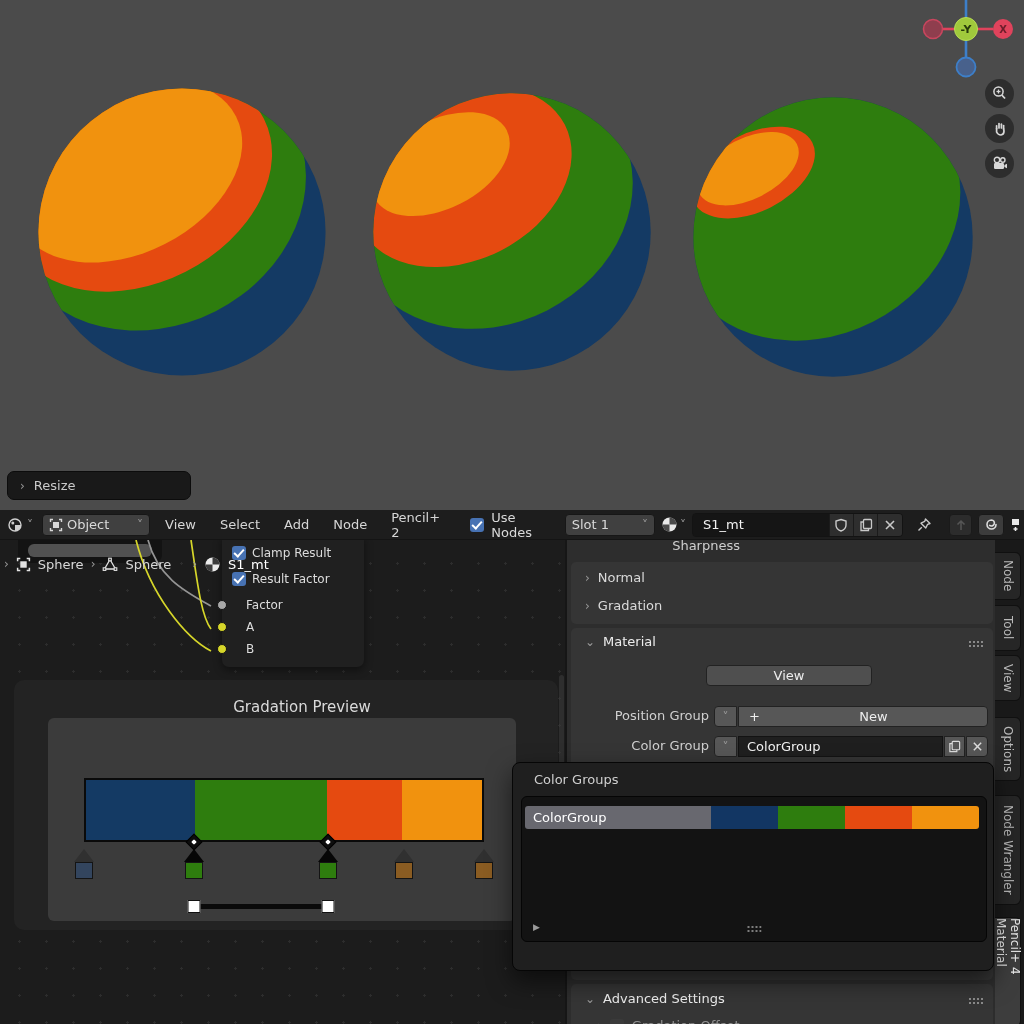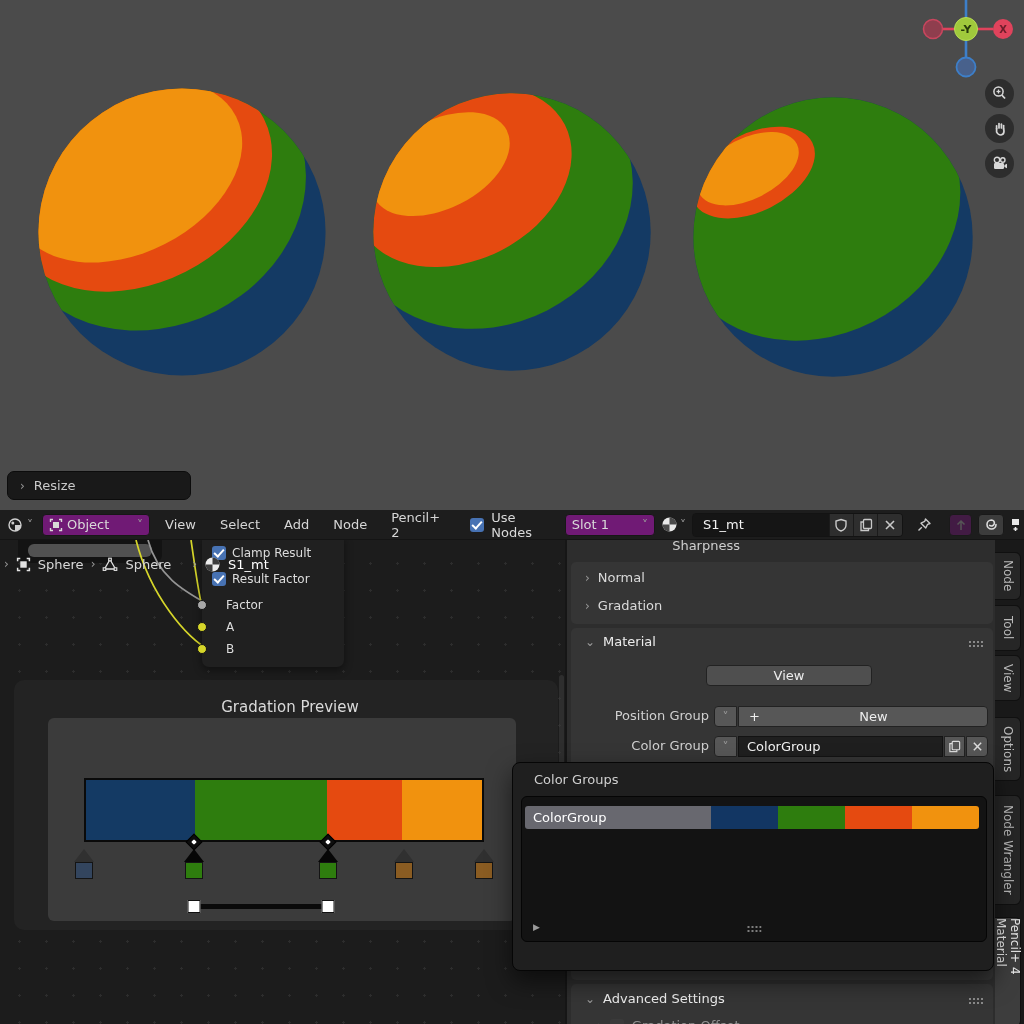--- a/index.html
+++ b/index.html
@@ -17,53 +17,53 @@
   
   #resize-panel{left:7px;top:471px;width:184px;height:29px;background:rgba(22,22,22,.93);
       border:1px solid #0c0c0c;border-radius:7px;display:flex;align-items:center;gap:9px;
       padding-left:12px;box-sizing:border-box;color:#c9c9c9;}
   .chev{color:#9a9a9a;font-size:12px;}
 
   
   #header{left:0;top:510px;width:1024px;height:30px;background:#1d1d1d;
       display:flex;align-items:center;padding:0 4px;box-sizing:border-box;gap:6px;
       border-bottom:1px solid #141414;}
-  .hbtn{display:flex;align-items:center;gap:4px;background:#701a75;border:1px solid #171717;
+  .hbtn{display:flex;align-items:center;gap:4px;background:#404040;border:1px solid #171717;
         border-radius:4px;height:22px;padding:0 6px;box-sizing:border-box;}
   .menu-item{padding:0 9px;color:#d6d6d6;}
   .cbx{width:14px;height:14px;border-radius:3px;background:var(--accent);position:relative;flex:none;}
   .cbx::after{content:"";position:absolute;left:4px;top:1px;width:4px;height:8px;
       border:solid #fff;border-width:0 2px 2px 0;transform:rotate(42deg);}
   .cbx.dim{background:#3f3f3f;} .cbx.dim::after{display:none;}
   .namefield{display:flex;align-items:center;height:22px;border-radius:4px;overflow:hidden;border:1px solid #131313;}
   .namefield .txt{background:#151515;color:#f2f2f2;height:100%;display:flex;align-items:center;
        padding:0 10px;width:118px;}
   .seg{background:#2e2e2e;height:100%;width:24px;display:flex;align-items:center;justify-content:center;border-left:1px solid #1b1b1b;}
   .dis{opacity:.45;}
   .togglebtn{background:#3c3c3c;border:1px solid #191919;border-radius:4px;width:26px;height:22px;
       display:flex;align-items:center;justify-content:center;box-sizing:border-box;}
 
   
   #node-editor{left:0;top:540px;width:565px;height:484px;background:#1c1c1c;
       background-image:radial-gradient(#2d2d2d 1.1px,transparent 1.3px);
       background-size:27px 27px;background-position:6px 10px;overflow:hidden;}
   #partial-node{left:18px;top:-10px;width:144px;height:33px;background:#131313;border-radius:8px;}
   #partial-node .pill{position:absolute;left:10px;top:14px;width:124px;height:13px;background:#515151;border-radius:6px;}
-  #clamp-node{left:202px;top:-4px;width:142px;height:131px;background:#202020;
+  #clamp-node{left:222px;top:-4px;width:142px;height:131px;background:#202020;
       border-radius:0 0 7px 7px;box-shadow:0 3px 8px rgba(0,0,0,.45);}
   .noderow{position:absolute;left:10px;display:flex;align-items:center;gap:6px;color:#dcdcdc;font-size:12px;}
   .sock{position:absolute;left:-5px;width:10px;height:10px;border-radius:50%;border:1px solid #141414;box-sizing:border-box;}
   .sock.gray{background:#a8a8a8;} .sock.yellow{background:var(--wire_yellow);}
   #breadcrumb{left:4px;top:14px;height:20px;display:flex;align-items:center;gap:7px;z-index:5;color:#d8d8d8;}
   #breadcrumb .b-chev{color:#9a9a9a;font-size:12px;}
   #breadcrumb .mat-name{color:#fff;}
 
   
   #grad-panel{left:14px;top:140px;width:544px;height:250px;background:#232323;border-radius:10px;}
-  #grad-title{position:absolute;left:4px;top:18px;width:100%;text-align:center;font-size:15px;color:#dadada;}
+  #grad-title{position:absolute;left:16px;top:18px;width:100%;text-align:center;font-size:15px;color:#dadada;}
   #grad-inner{position:absolute;left:34px;top:38px;width:468px;height:203px;background:#3b3b3b;border-radius:6px;}
   #bar-wrap{position:absolute;left:36px;top:60px;width:400px;height:64px;}
   #gradient-bar{display:flex;width:100%;height:100%;border:2px solid #0a0a0a;box-sizing:border-box;}
   .gstop{height:100%;}
   .diamond{position:absolute;bottom:-6px;width:10px;height:10px;background:#0d0d0d;border:1px solid #000;
       transform:translateX(-50%) rotate(45deg);}
   .diamond::after{content:"";position:absolute;left:3px;top:3px;width:4px;height:4px;background:#fff;border-radius:1px;}
   #marker-row{position:absolute;left:36px;top:131px;width:400px;height:32px;}
   .marker{position:absolute;transform:translateX(-50%);width:20px;display:flex;flex-direction:column;align-items:center;}
   .roof{width:0;height:0;border-left:10px solid transparent;border-right:10px solid transparent;border-bottom:13px solid #303030;}

